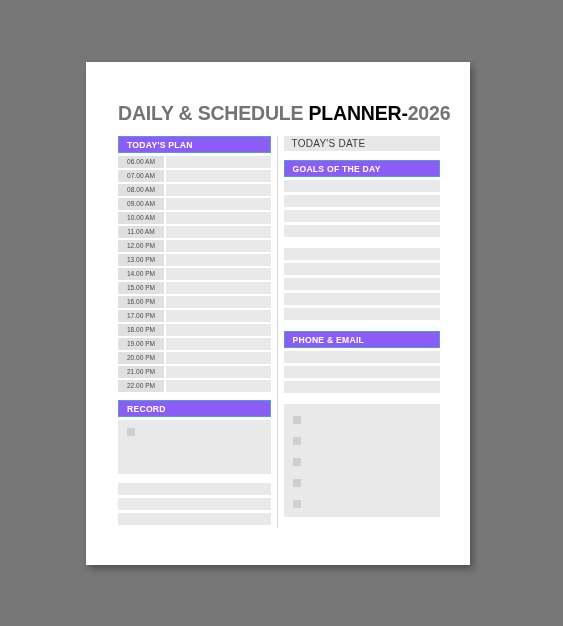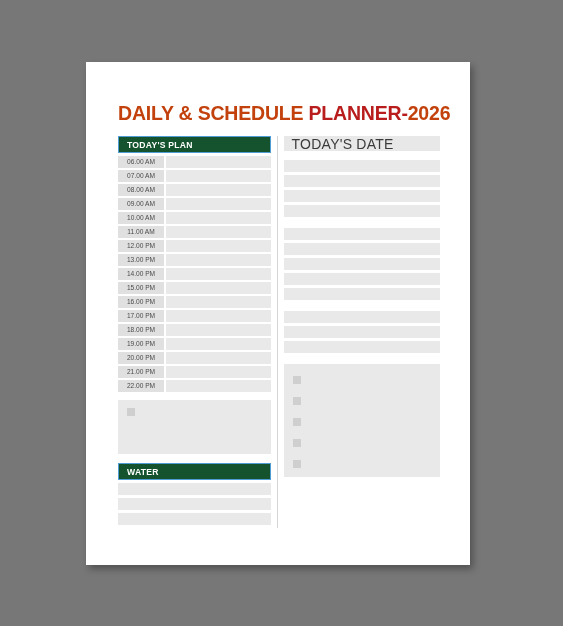--- a/index.html
+++ b/index.html
@@ -26,57 +26,57 @@
 
   .planner-title {
     position: absolute;
     left: 32px;
     top: 40px;
     font-size: 19.5px;
     font-weight: bold;
     letter-spacing: -0.2px;
     white-space: nowrap;
   }
-  .title-blue { color: #c2410c; }
-  .title-dark { color: #b91c1c; }
+  .title-blue { color: #737373; }
+  .title-dark { color: #000000; }
 
   .columns {
     position: absolute;
     left: 32px;
     top: 74px;
     width: 322px;
     display: flex;
     gap: 0;
   }
   .col-left { width: 155px; }
   .col-divider {
     width: 1px;
     background: #d6d6d6;
     margin: 0 6px 0 6px;
     align-self: stretch;
   }
   .col-right { width: 159px; }
 
   .bar-blue {
-    background: #14532d;
+    background: #8b5cf6;
     border: 1px solid #4f9dd4;
     color: #ffffff;
     font-size: 8.6px;
     font-weight: bold;
     letter-spacing: 0.25px;
     padding: 4px 0 4px 8px;
     box-sizing: border-box;
     height: 17px;
     line-height: 9px;
     margin-bottom: 3px;
   }
   .bar-gray {
     background: #e8e8e8;
     color: #3b3b3b;
-    font-size: 14px;
+    font-size: 10px;
     letter-spacing: 0.25px;
     padding: 4px 0 4px 8px;
     box-sizing: border-box;
     height: 15px;
     line-height: 8px;
     margin-bottom: 3px;
   }
 
   .time-row {
     display: flex;
@@ -204,60 +204,62 @@
           <div class="time-field"></div>
         </div>
         <div class="time-row">
           <div class="time-label">22.00 PM</div>
           <div class="time-field"></div>
         </div>
       </div>
 
       <div class="spacer-6"></div>
 
+      <div class="bar-blue">RECORD</div>
       <div class="panel-box panel-record">
         <div class="check-square"></div>
       </div>
 
-      <div class="bar-blue">WATER</div>
       <div>
         <div class="line-row tall"></div>
         <div class="line-row tall"></div>
         <div class="line-row tall"></div>
       </div>
 
     </div>
 
     <div class="col-divider"></div>
 
     <div class="col-right">
 
       <div class="bar-gray">TODAY'S DATE</div>
 
       <div class="spacer-6"></div>
 
+      <div class="bar-blue">GOALS OF THE DAY</div>
       <div>
         <div class="line-row tall"></div>
         <div class="line-row tall"></div>
         <div class="line-row tall"></div>
         <div class="line-row tall"></div>
       </div>
 
       <div class="spacer-8"></div>
 
       <div>
         <div class="line-row tall"></div>
         <div class="line-row tall"></div>
         <div class="line-row tall"></div>
         <div class="line-row tall"></div>
         <div class="line-row tall"></div>
       </div>
 
       <div class="spacer-8"></div>
 
+      <div class="bar-blue">PHONE &amp; EMAIL</div>
       <div>
         <div class="line-row tall"></div>
         <div class="line-row tall"></div>
         <div class="line-row tall"></div>
       </div>
 
       <div class="spacer-8"></div>
 
       <div class="panel-box panel-eat">
         <div class="eat-list">

